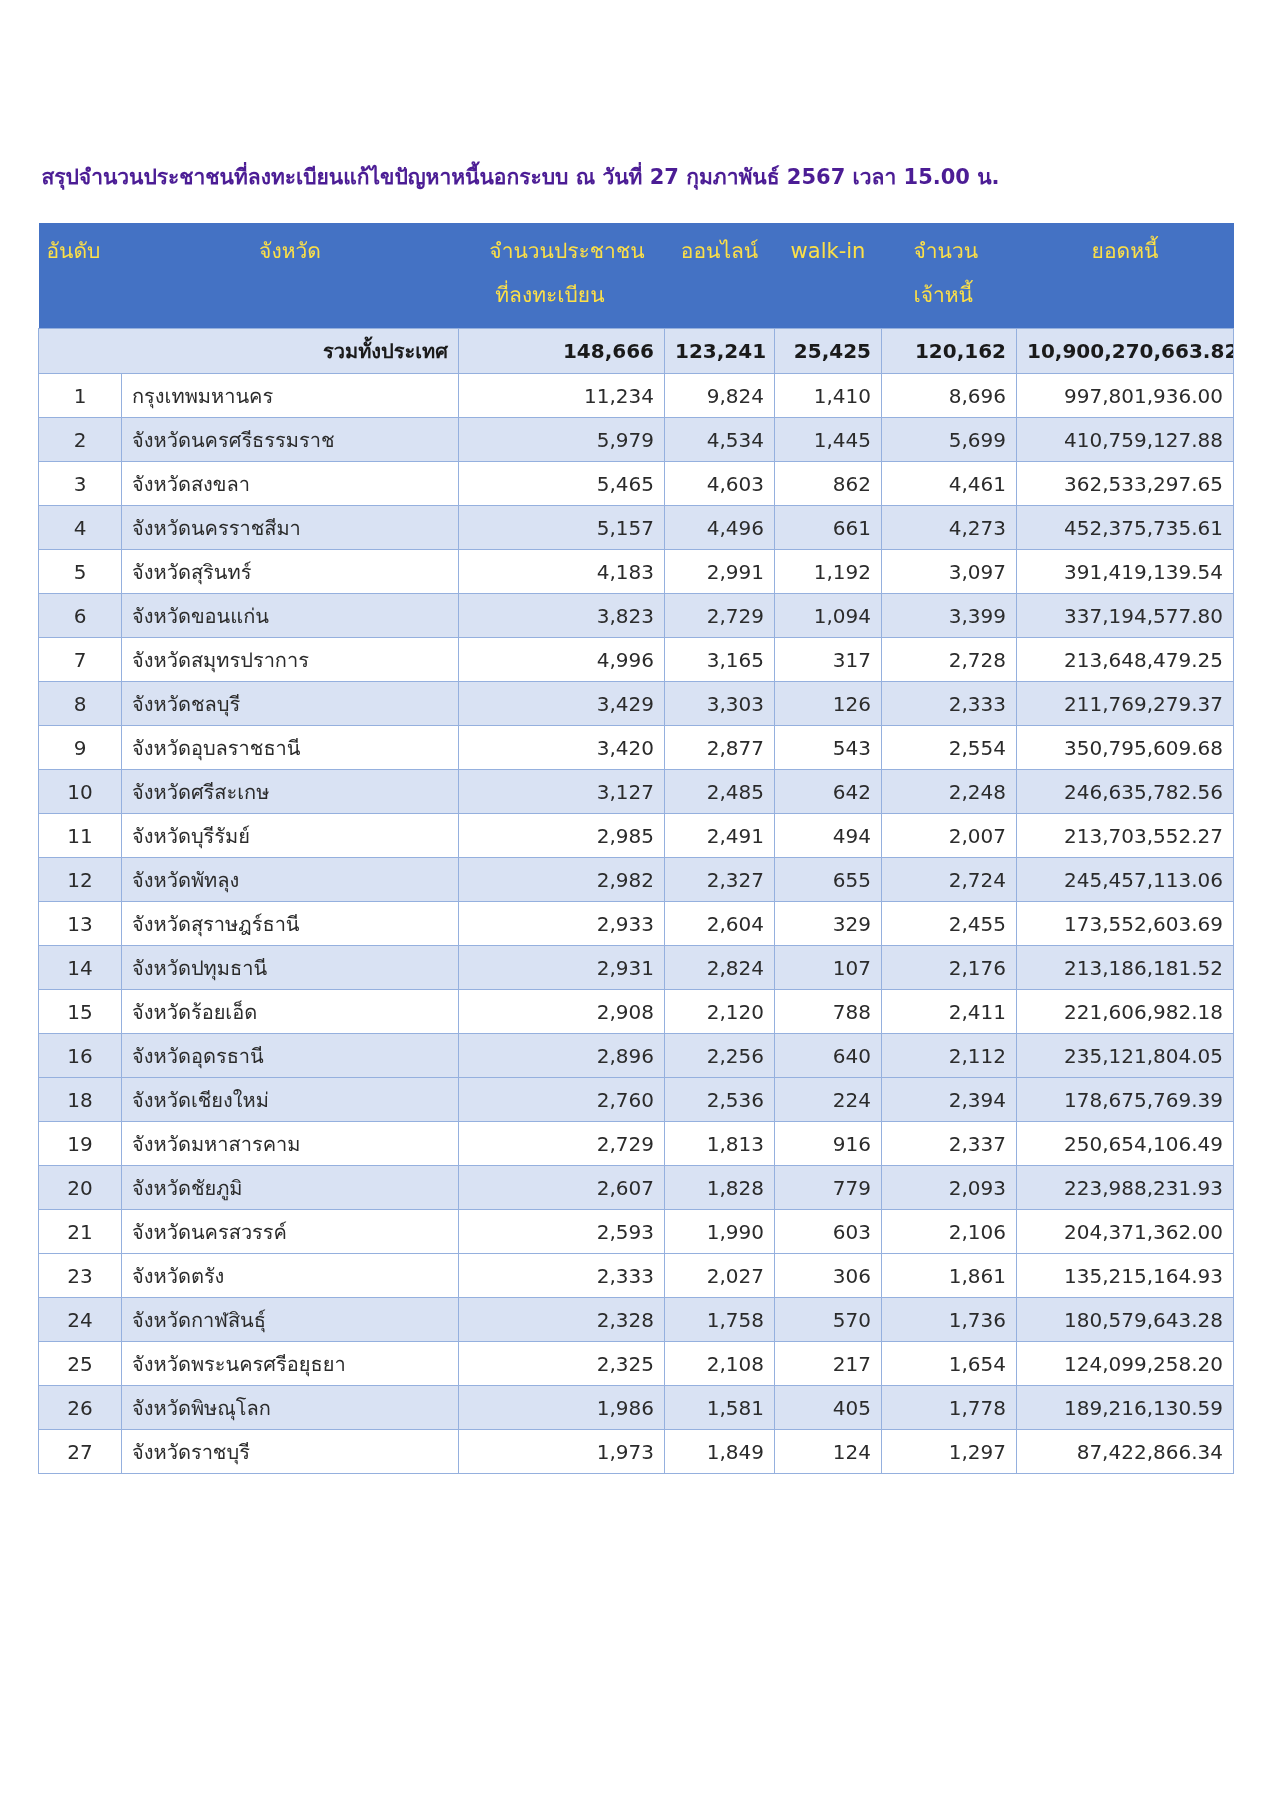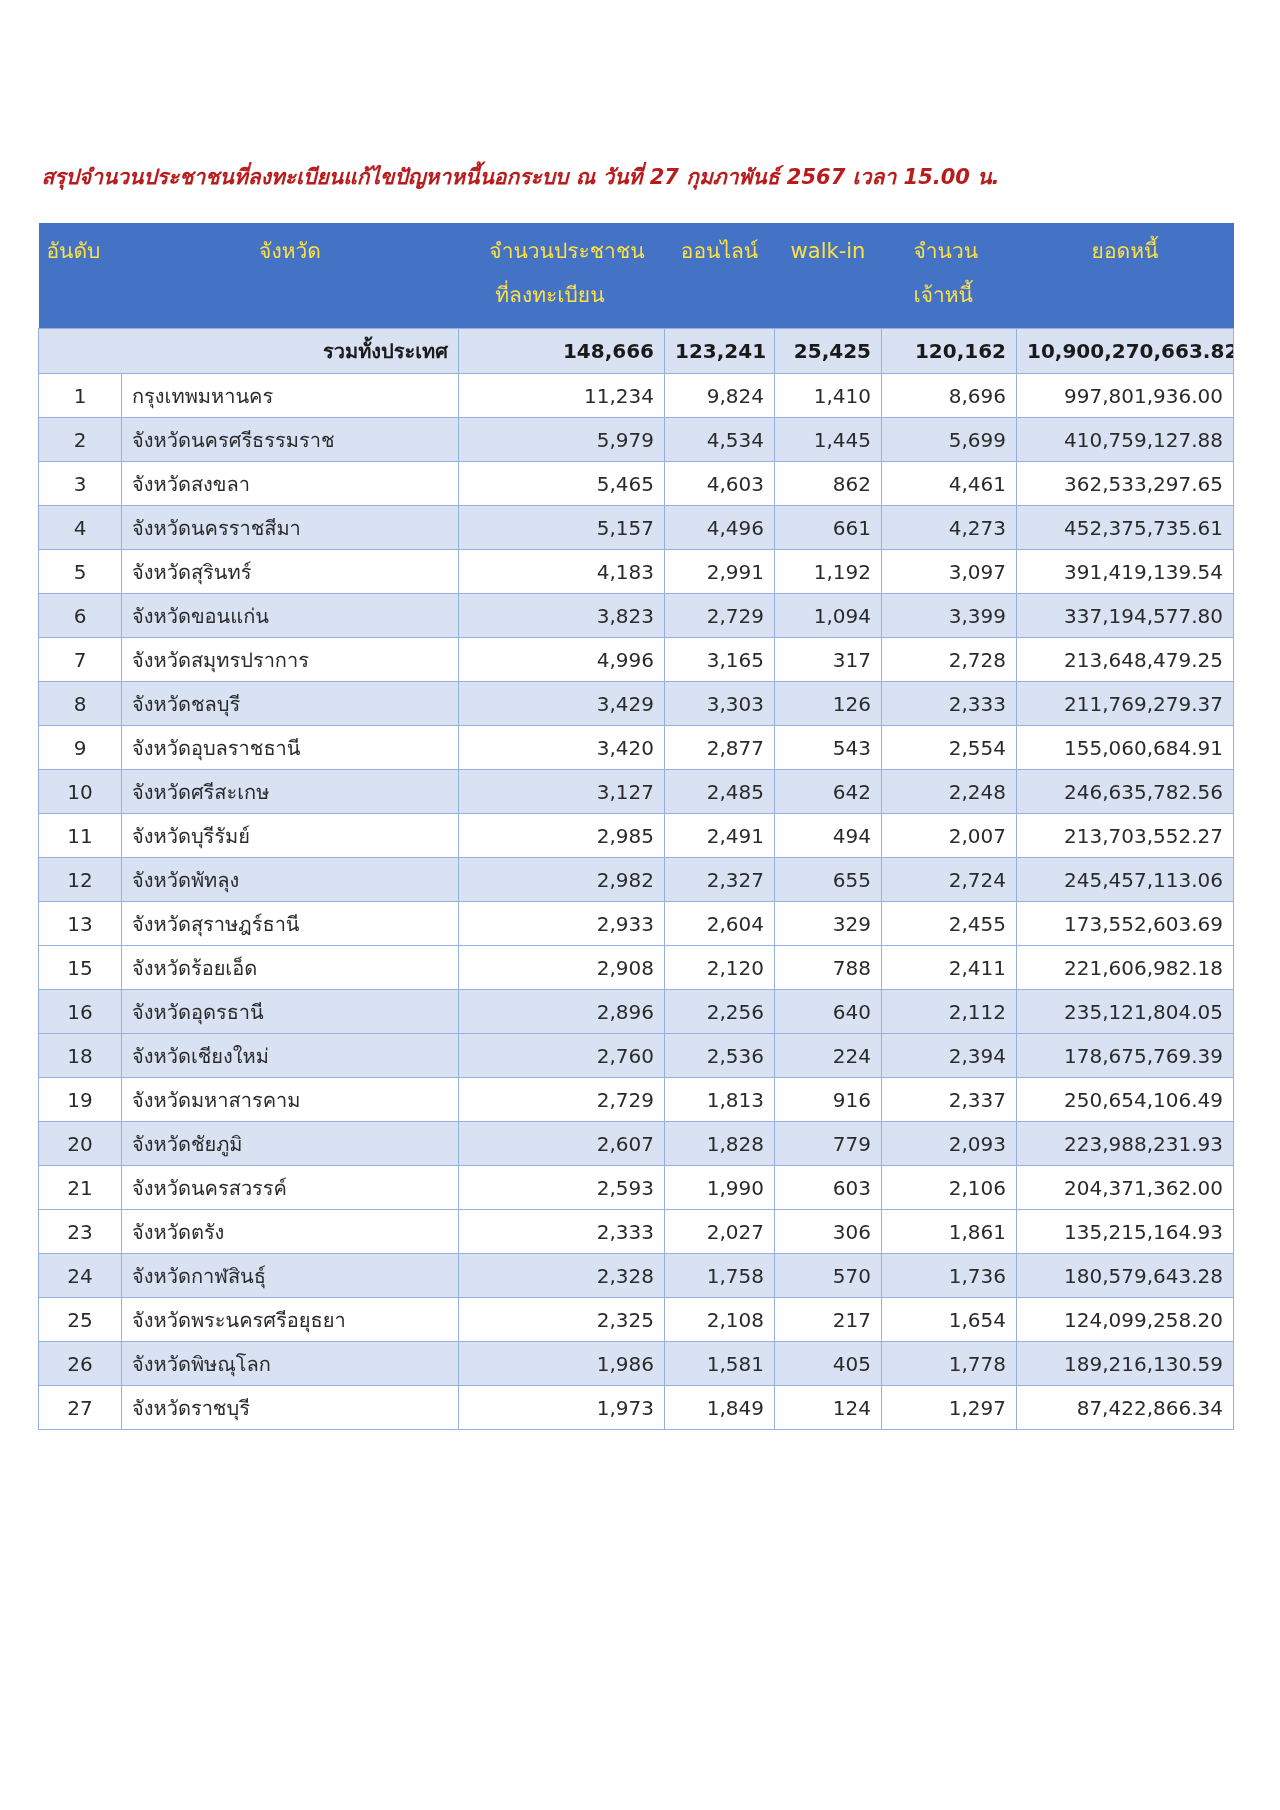--- a/index.html
+++ b/index.html
@@ -1,19 +1,19 @@
 <!DOCTYPE html>
 <html><head>
 <meta charset="utf-8">
 <style>
   html, body { margin:0; padding:0; background:#ffffff; }
   body { width:1280px; height:1810px; position:relative; overflow:hidden;
          font-family:"DejaVu Sans", sans-serif; color:#2b2b2b; }
   .title { position:absolute; left:0; width:1041px; top:160px; text-align:center;
-           font-size:21px; font-weight:bold; color:#b91c1c; letter-spacing:0px;font-style:italic; }
+           font-size:21px; font-weight:bold; color:#4c1d95; letter-spacing:0px; }
   table.grid { position:absolute; left:38px; top:223px; width:1195px;
                border-collapse:collapse; table-layout:fixed; }
   table.grid col.c1{width:83px} col.c2{width:337px} col.c3{width:206px}
   col.c4{width:110px} col.c5{width:107px} col.c6{width:135px} col.c7{width:217px}
   thead th { background:#4472C4; color:#fde047; font-weight:normal; font-size:21px;
              vertical-align:top; height:99px; padding:6px 6px 0 6px; line-height:44px;
              border:none; }
   thead th.left { text-align:left; padding-left:8px; }
   thead th.center { text-align:center; }
   thead th.c3h { text-align:right; padding-right:20px; }
@@ -141,21 +141,21 @@
         <td class="num">2,333</td>
         <td class="num">211,769,279.37</td>
       </tr>
       <tr>
         <td class="rank">9</td>
         <td class="prov">จังหวัดอุบลราชธานี</td>
         <td class="num">3,420</td>
         <td class="num">2,877</td>
         <td class="num">543</td>
         <td class="num">2,554</td>
-        <td class="num">155,060,684.91</td>
+        <td class="num">350,795,609.68</td>
       </tr>
       <tr class="band">
         <td class="rank">10</td>
         <td class="prov">จังหวัดศรีสะเกษ</td>
         <td class="num">3,127</td>
         <td class="num">2,485</td>
         <td class="num">642</td>
         <td class="num">2,248</td>
         <td class="num">246,635,782.56</td>
       </tr>
@@ -179,20 +179,29 @@
       </tr>
       <tr>
         <td class="rank">13</td>
         <td class="prov">จังหวัดสุราษฎร์ธานี</td>
         <td class="num">2,933</td>
         <td class="num">2,604</td>
         <td class="num">329</td>
         <td class="num">2,455</td>
         <td class="num">173,552,603.69</td>
       </tr>
+      <tr class="band">
+        <td class="rank">14</td>
+        <td class="prov">จังหวัดปทุมธานี</td>
+        <td class="num">2,931</td>
+        <td class="num">2,824</td>
+        <td class="num">107</td>
+        <td class="num">2,176</td>
+        <td class="num">213,186,181.52</td>
+      </tr>
       <tr>
         <td class="rank">15</td>
         <td class="prov">จังหวัดร้อยเอ็ด</td>
         <td class="num">2,908</td>
         <td class="num">2,120</td>
         <td class="num">788</td>
         <td class="num">2,411</td>
         <td class="num">221,606,982.18</td>
       </tr>
       <tr class="band">

